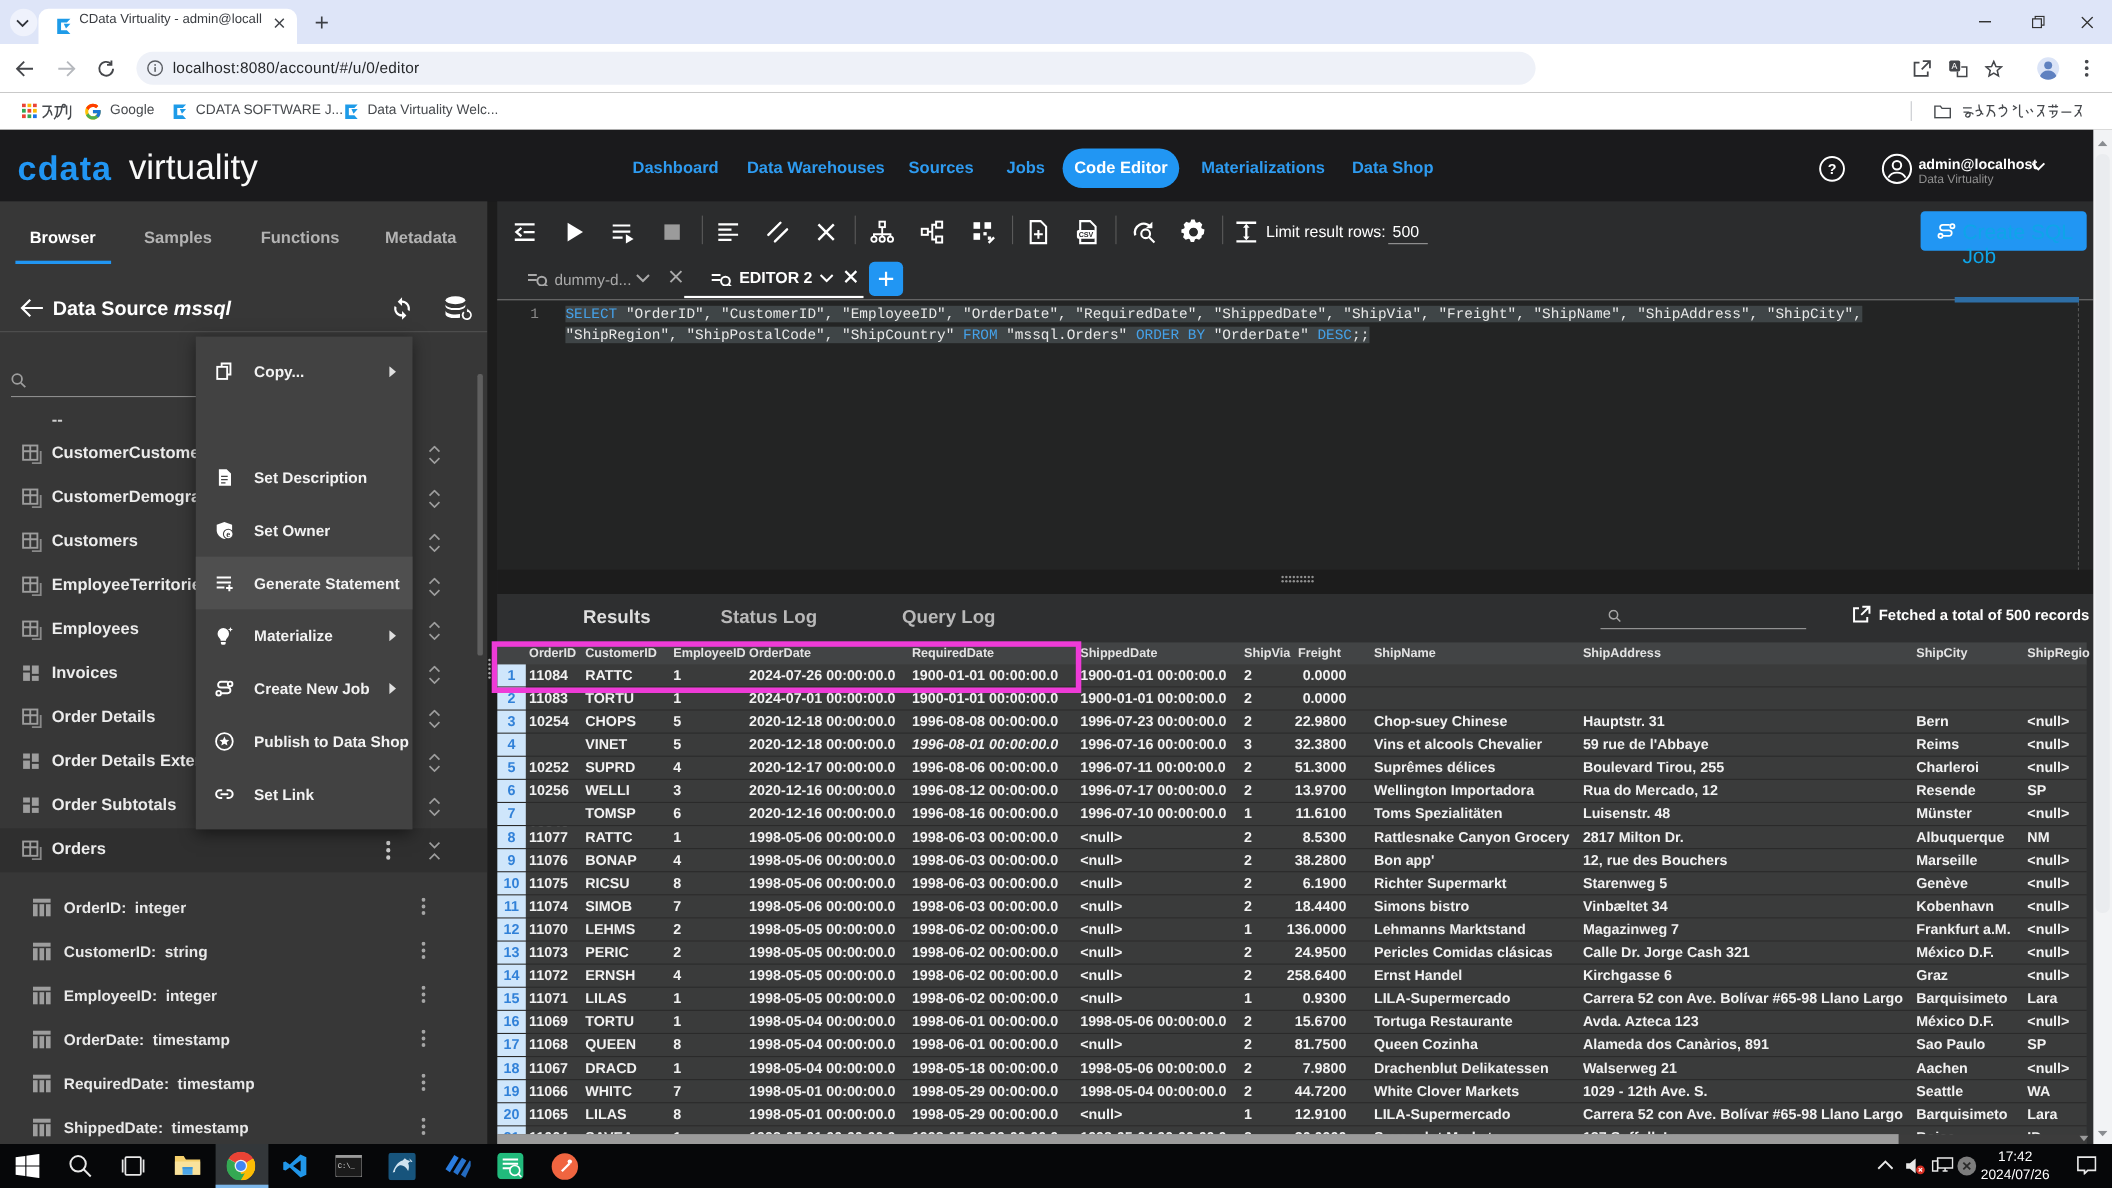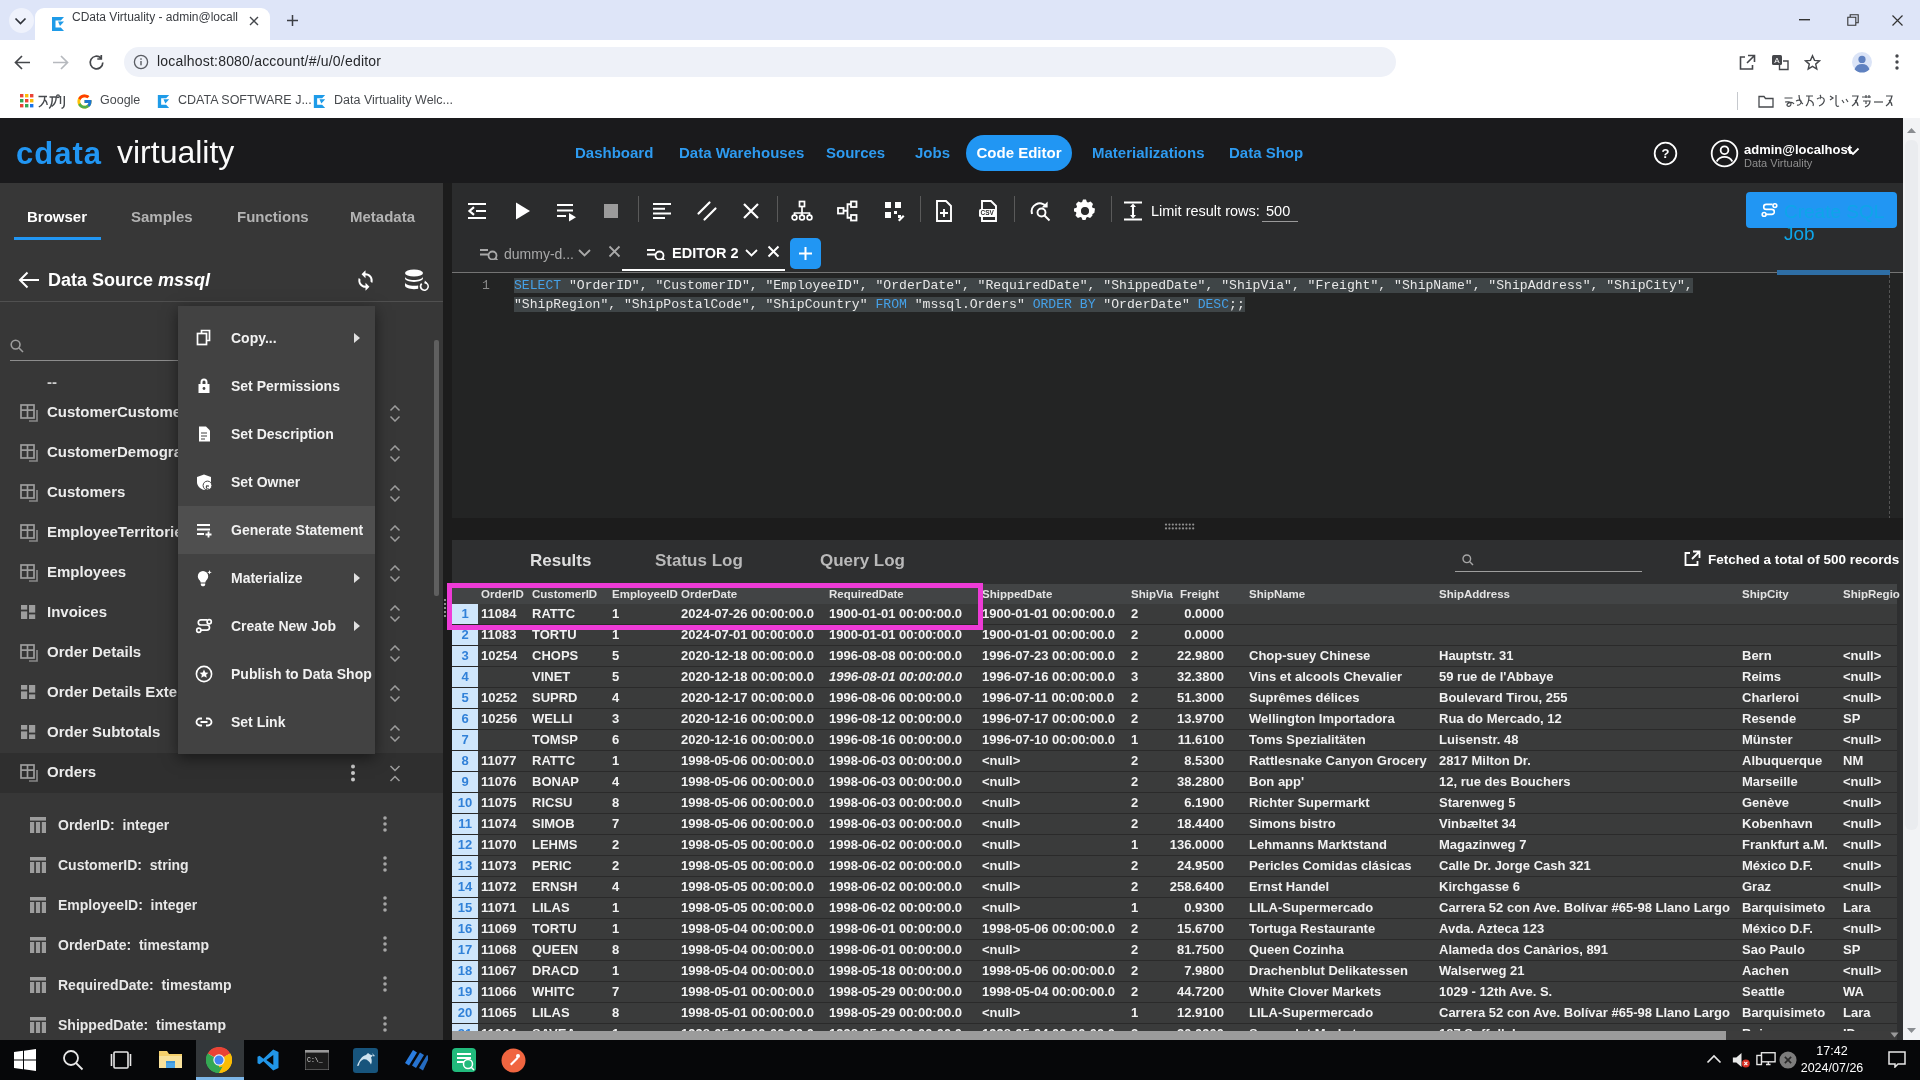--- a/index.html
+++ b/index.html
@@ -459,30 +459,20 @@
             <path d="M6.5 4.5v-3h8v10h-3"></path>
             <rect x="2.5" y="4.5" width="9" height="11"></rect>
             <path d="M4.5 2h-3v12" opacity="0"></path>
           </g>
         </svg>
 <div class="mtext">Copy...</div>
 <svg class="abs" style="left:175px;top:19px" width="7" height="10" viewBox="0 0 7 10">
           <path d="M1 0l6 5-6 5z" fill="#e0e0e0"></path>
         </svg>
 </div>
-<div class="abs mitem" style="top:56px;">
-<svg class="abs" style="left:17px;top:15px" width="18" height="18" viewBox="0 0 18 18">
-          <g fill="#fff">
-            <path d="M3.5 7h11v9h-11z"></path>
-            <path d="M5.5 7V5a3.5 3.5 0 0 1 7 0v2h-2V5a1.5 1.5 0 0 0-3 0v2z"></path>
-            <circle cx="9" cy="11.5" r="1.4" fill="#424242"></circle>
-          </g>
-        </svg>
-<div class="mtext">Set Permissions</div>
-</div>
 <div class="abs mitem" style="top:104px;">
 <svg class="abs" style="left:17px;top:15px" width="18" height="18" viewBox="0 0 18 18">
           <path d="M4 1.5h7l4 4v11H4z" fill="#fff"></path>
           <path d="M6 8h6M6 11h6M6 14h4" stroke="#424242" stroke-width="1.2"></path>
         </svg>
 <div class="mtext">Set Description</div>
 </div>
 <div class="abs mitem" style="top:152px;">
 <svg class="abs" style="left:17px;top:15px" width="18" height="18" viewBox="0 0 18 18">
           <path d="M9 1.5l7 2.5v5c0 4-3 6.8-7 8-4-1.2-7-4-7-8v-5z" fill="#fff"></path>

